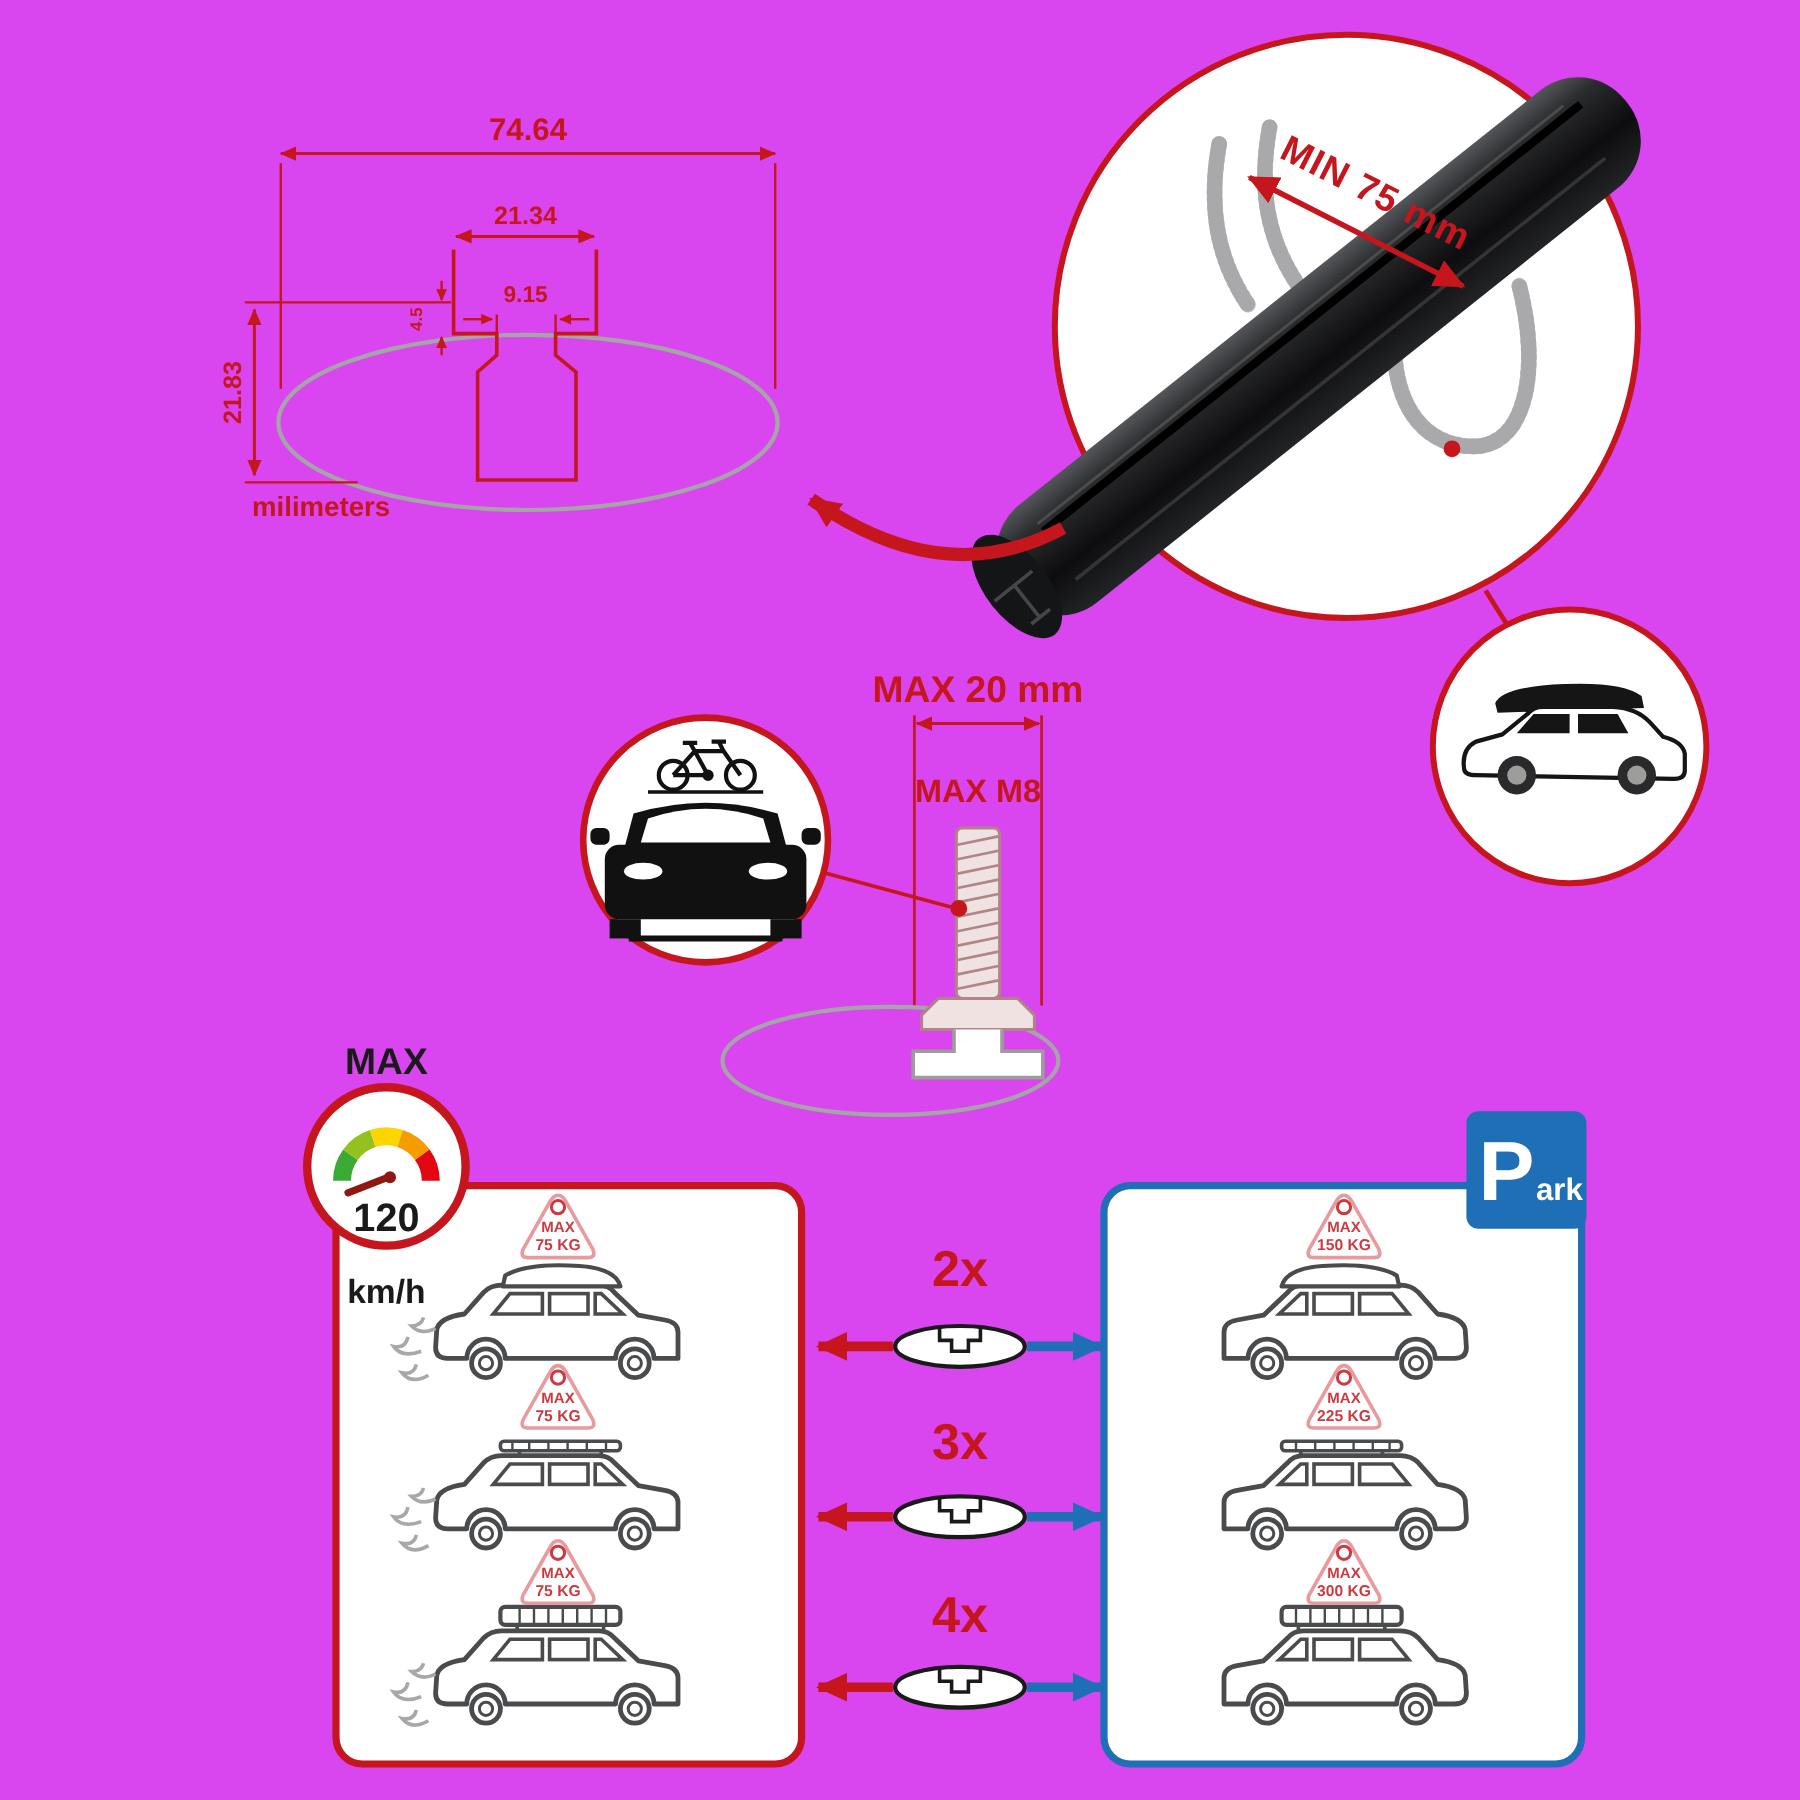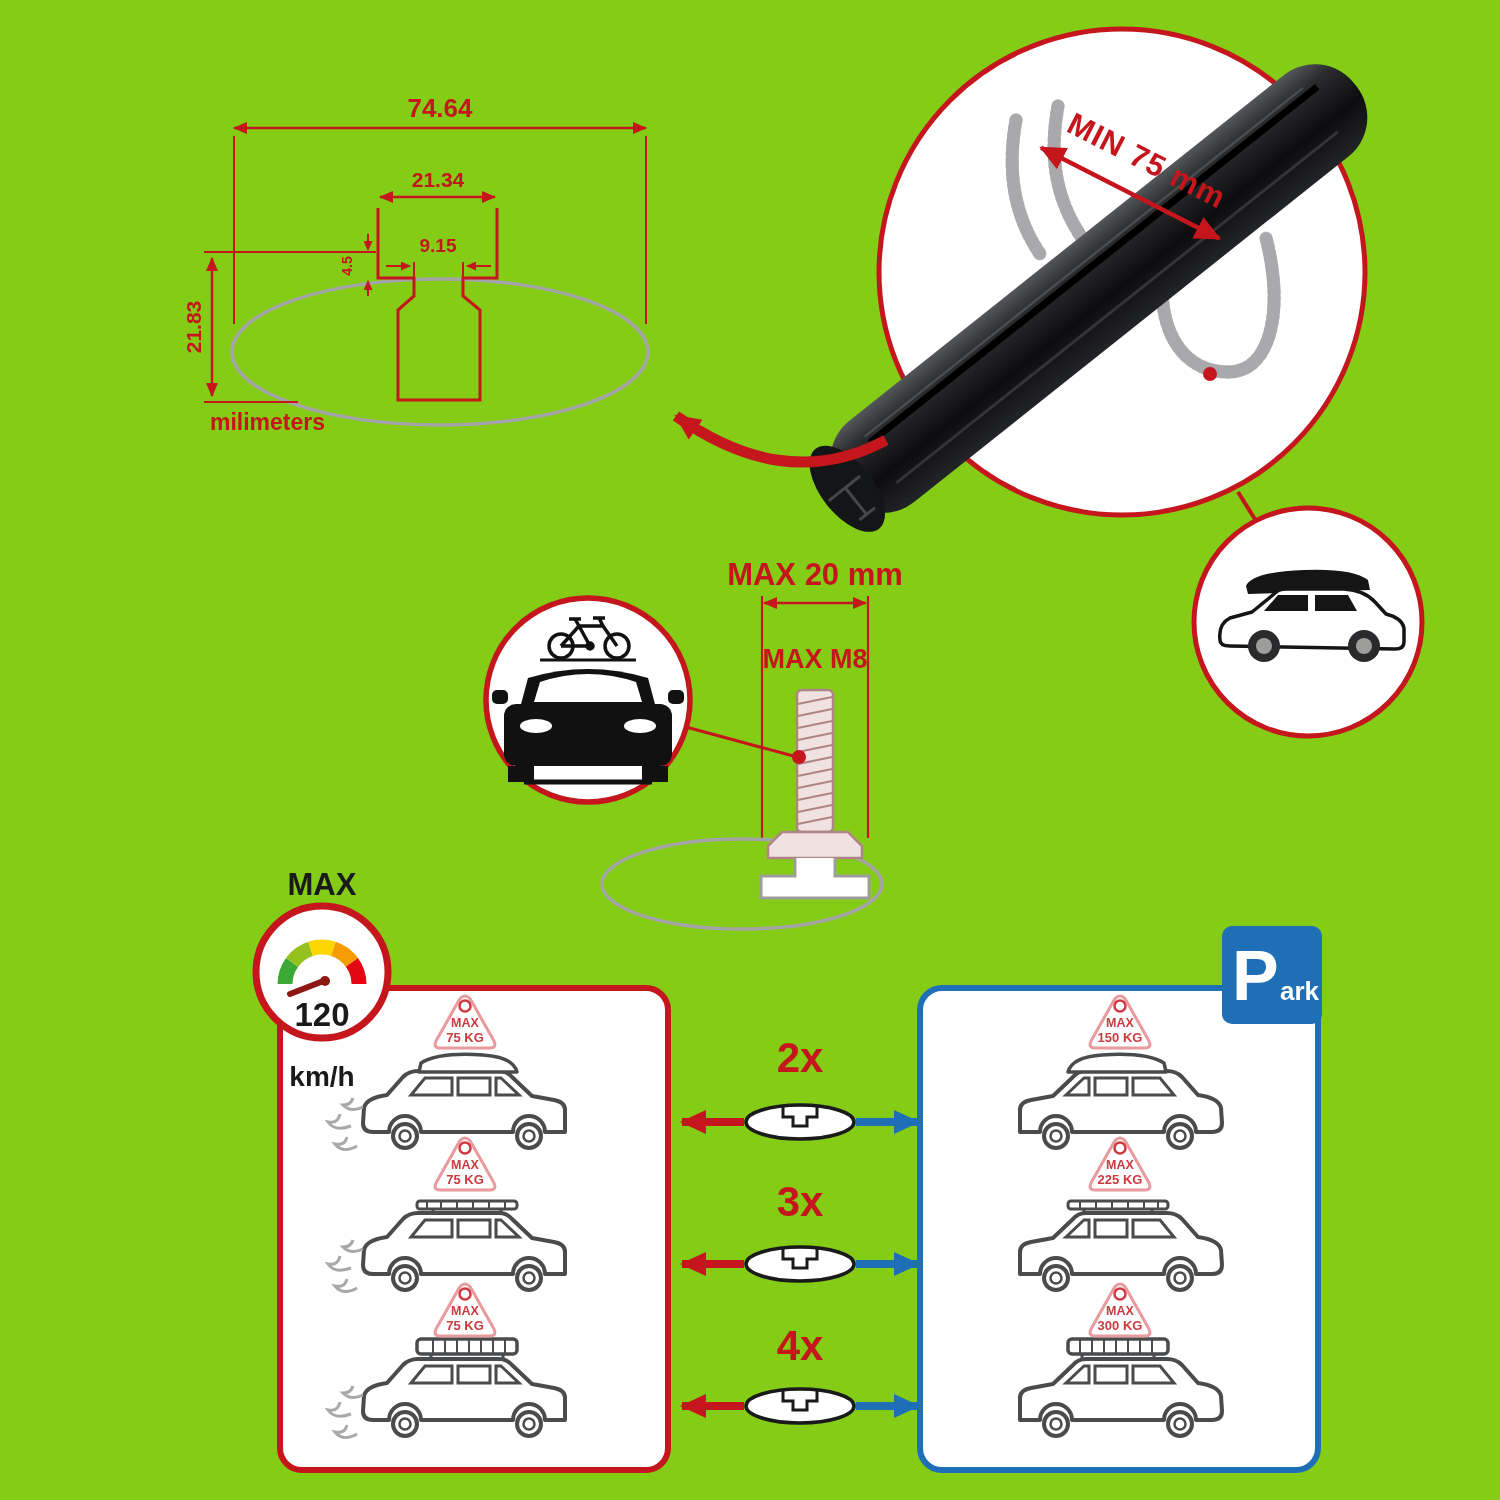--- a/index.html
+++ b/index.html
@@ -1,16 +1,16 @@
 <!DOCTYPE html>
 <html><head>
 <meta charset="utf-8">
 <style>
   html,body{margin:0;padding:0;background:#fff;}
-  .stage{width:1500px;height:1500px;position:relative;background:#84cc16;}
+  .stage{width:1500px;height:1500px;position:relative;background:#d946ef;}
   text{font-family:"Liberation Sans","DejaVu Sans",sans-serif;}
   .dim{fill:#c4161c;font-weight:bold;}
   .blk{fill:#1a1a1a;font-weight:bold;}
   .tagTxt{fill:#cc3a40;font-weight:bold;}
   .white{fill:#ffffff;font-weight:bold;}
 </style>
 </head>
 <body>
 
 <div class="stage">

